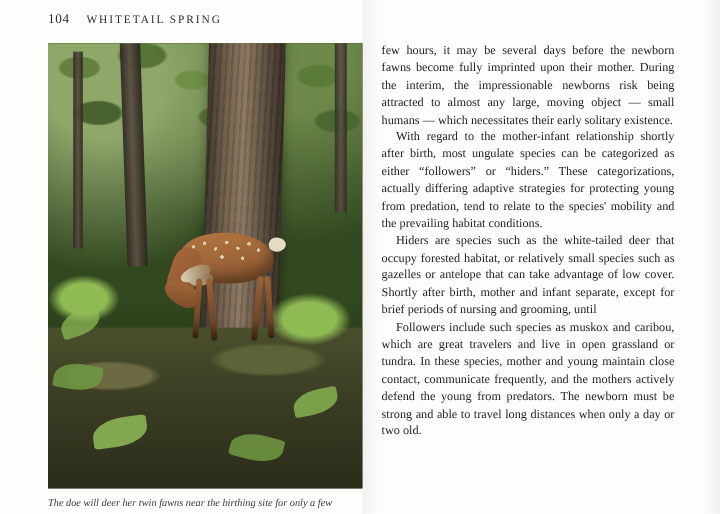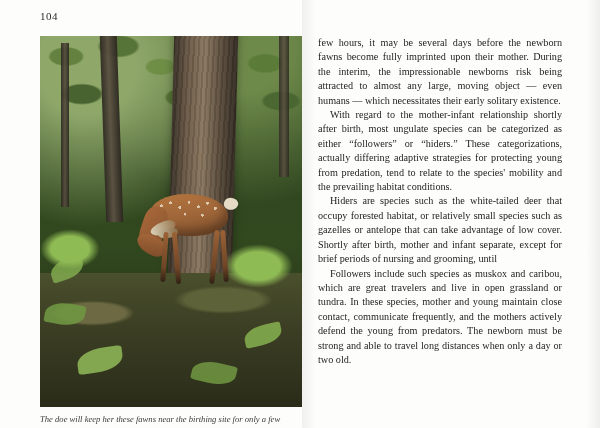--- a/index.html
+++ b/index.html
@@ -290,20 +290,21 @@
     pointer-events: none;
   }
 </style>
 </head>
 <body>
 
 <div class="page">
 
   <div class="running-head">
     <span class="folio">104</span>
+    <span class="running-title">Whitetail Spring</span>
   </div>
 
   <div class="photo-col">
     <div class="photo">
       <div class="sky-gap"></div>
       <div class="canopy"></div>
       <div class="trunk-thin"></div>
       <div class="trunk-small"></div>
       <div class="trunk-main"></div>
       <div class="trunk-right"></div>
@@ -326,24 +327,24 @@
         <div class="ear2"></div>
         <div class="head"></div>
         <div class="leg l1"></div>
         <div class="leg l2"></div>
         <div class="leg l3"></div>
         <div class="leg l4"></div>
       </div>
     </div>
   </div>
 
-  <div class="caption">The doe will keep her these fawns near the birthing site for only a few</div>
+  <div class="caption">The doe will deer her twin fawns near the birthing site for only a few</div>
 
   <div class="text-col">
-    <p>few hours, it may be several days before the newborn fawns become fully imprinted upon their mother. During the interim, the impressionable newborns risk being attracted to almost any large, moving object — even humans — which necessitates their early solitary existence.</p>
+    <p>few hours, it may be several days before the newborn fawns become fully imprinted upon their mother. During the interim, the impressionable newborns risk being attracted to almost any large, moving object — small humans — which necessitates their early solitary existence.</p>
     <p class="indent">With regard to the mother-infant relationship shortly after birth, most ungulate species can be categorized as either “followers” or “hiders.” These categorizations, actually differing adaptive strategies for protecting young from predation, tend to relate to the species' mobility and the prevailing habitat conditions.</p>
     <p class="indent">Hiders are species such as the white-tailed deer that occupy forested habitat, or relatively small species such as gazelles or antelope that can take advantage of low cover. Shortly after birth, mother and infant separate, except for brief periods of nursing and grooming, until</p>
     <p class="indent">Followers include such species as muskox and caribou, which are great travelers and live in open grassland or tundra. In these species, mother and young maintain close contact, communicate frequently, and the mothers actively defend the young from predators. The newborn must be strong and able to travel long distances when only a day or two old.</p>
   </div>
 
   <div class="gutter-shadow"></div>
   <div class="page-edge"></div>
 </div>
 
 </body></html>

